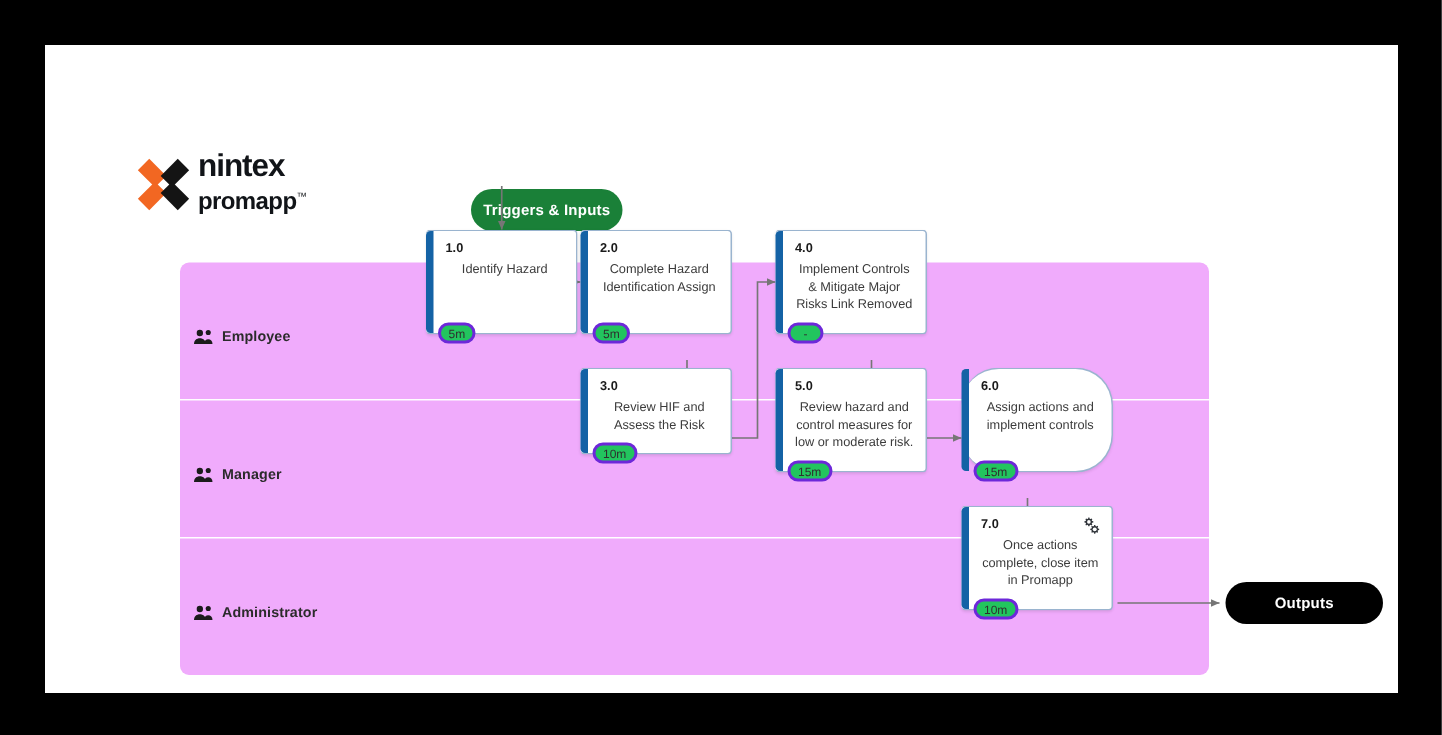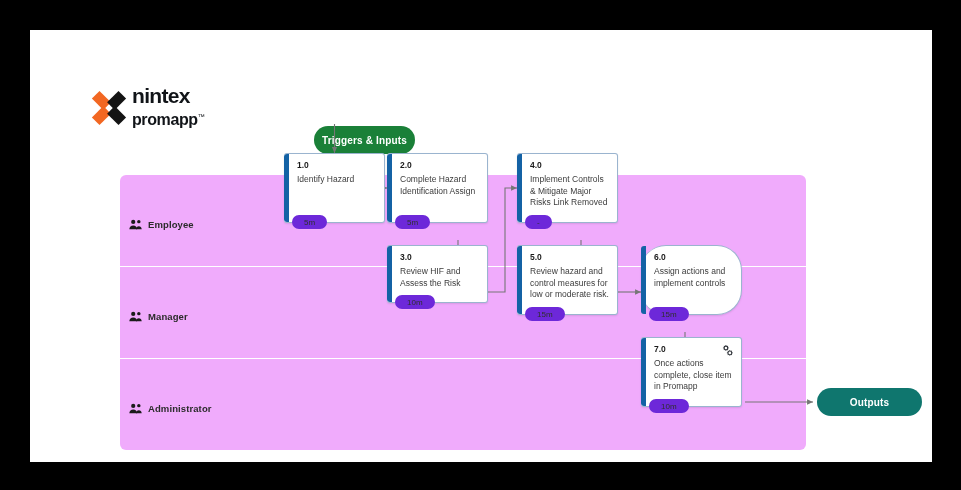--- a/index.html
+++ b/index.html
@@ -22,21 +22,21 @@
     top: 30px;
     width: 902px;
     height: 432px;
     background: #ffffff;
   }
 
   
   #logo {
     position: absolute;
     left: 60px;
-    top: 55px;
+    top: 70px;
     width: 130px;
     height: 55px;
   }
   #logo .logo-mark {
     position: absolute;
     left: 0px;
     top: 4px;
     width: 38px;
     height: 38px;
   }
@@ -86,21 +86,21 @@
     top: 96px;
     width: 101px;
     height: 28px;
     background: #1a8038;
   }
   #pill-outputs {
     left: 787px;
     top: 358px;
     width: 105px;
     height: 28px;
-    background: #0f766e;
+    background: #000000;
   }
 
   
   #lanes {
     position: absolute;
     left: 90px;
     top: 145px;
     width: 686px;
     height: 275px;
   }
@@ -130,20 +130,21 @@
 
   
   .pbox {
     position: absolute;
     background: #ffffff;
     border: 1px solid #9ab4cf;
     border-left: none;
     border-radius: 3px;
     box-sizing: border-box;
     box-shadow: 0 1px 2px rgba(0,0,0,0.10);
+    text-align: center;
   }
   .pbox .accent {
     position: absolute;
     left: 0;
     top: 0;
     bottom: 0;
     width: 5px;
     background: #1462a5;
     border-radius: 3px 0 0 3px;
   }
@@ -165,21 +166,21 @@
     color: #3b3b3b;
   }
   .pbox .pdur {
     position: absolute;
     left: 8px;
     bottom: -7px;
     min-width: 24px;
     height: 14px;
     padding: 0 5px;
     background: #22c55e;
-    border: 7px solid #6d28d9;
+    border: 2px solid #6d28d9;
     border-radius: 999px;
     font-size: 8px;
     color: #2f2f2f;
     display: flex;
     align-items: center;
     justify-content: center;
     box-sizing: border-box;
   }
   .pbox .auto-icon {
     position: absolute;

